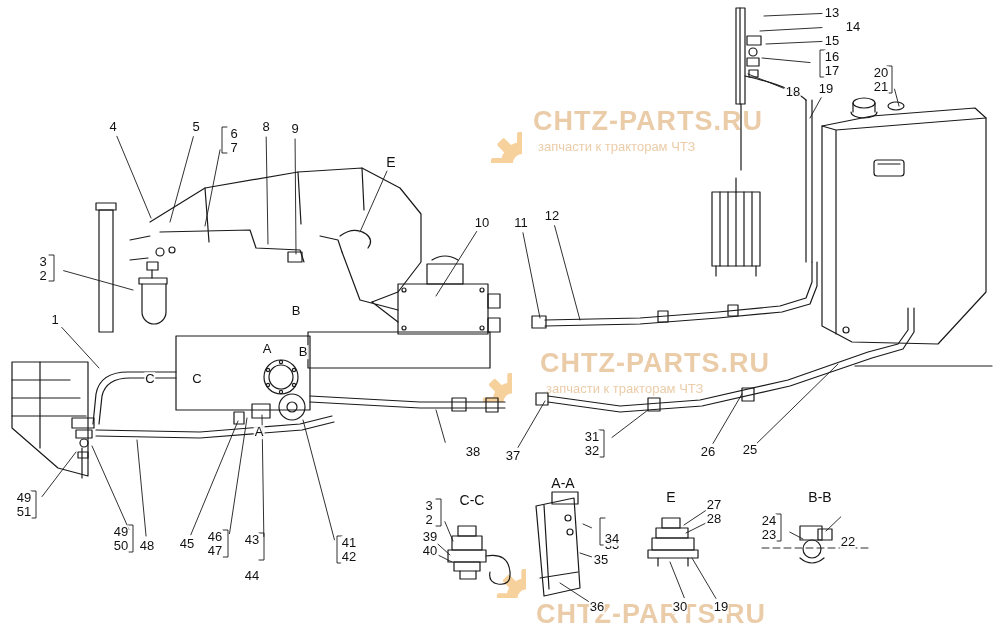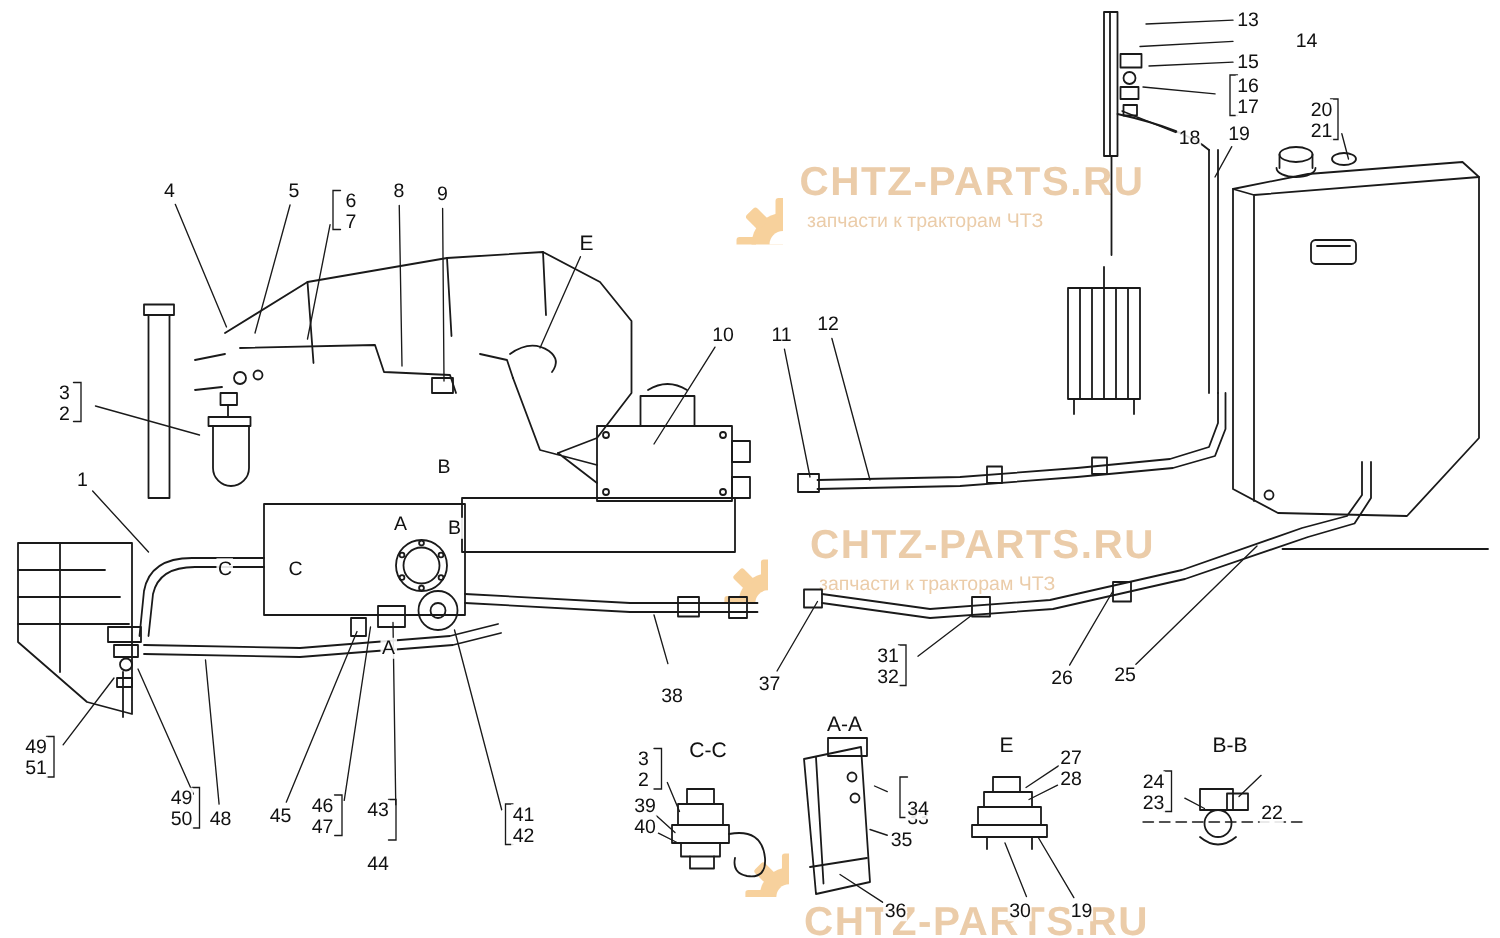--- a/index.html
+++ b/index.html
@@ -258,21 +258,21 @@
       <path d="M605 518 L600 518 L600 545 L605 545"></path>
       <line x1="591.5" y1="527.75" x2="583" y2="524"></line>
       <path d="M776 514 L781 514 L781 541 L776 541"></path>
       <line x1="789.8622544396184" y1="532.1325420934369" x2="803" y2="539"></line>
       <path d="M436 499 L441 499 L441 526 L436 526"></path>
       <line x1="444.8805700005813" y1="521.7163537513807" x2="453" y2="541"></line>
     </svg>
 
   <div id="labels-layer" class="layer">
       <div class="label" style="left: 832px; top: 13px;">13</div>
-      <div class="label" style="left: 871px; top: 27px;">14</div>
+      <div class="label" style="left: 853px; top: 27px;">14</div>
       <div class="label" style="left: 832px; top: 41px;">15</div>
       <div class="label" style="left: 832px; top: 57px;">16</div>
       <div class="label" style="left: 832px; top: 71px;">17</div>
       <div class="label" style="left: 793px; top: 92px;">18</div>
       <div class="label" style="left: 826px; top: 89px;">19</div>
       <div class="label" style="left: 881px; top: 73px;">20</div>
       <div class="label" style="left: 881px; top: 87px;">21</div>
       <div class="label" style="left: 113px; top: 127px;">4</div>
       <div class="label" style="left: 196px; top: 127px;">5</div>
       <div class="label" style="left: 234px; top: 134px;">6</div>
@@ -291,21 +291,21 @@
       <div class="label" style="left: 121px; top: 532px;">49</div>
       <div class="label" style="left: 121px; top: 546px;">50</div>
       <div class="label" style="left: 147px; top: 546px;">48</div>
       <div class="label" style="left: 187px; top: 544px;">45</div>
       <div class="label" style="left: 215px; top: 537px;">46</div>
       <div class="label" style="left: 215px; top: 551px;">47</div>
       <div class="label" style="left: 252px; top: 540px;">43</div>
       <div class="label" style="left: 252px; top: 554px; margin-top: 22px;">44</div>
       <div class="label" style="left: 349px; top: 543px;">41</div>
       <div class="label" style="left: 349px; top: 557px;">42</div>
-      <div class="label" style="left: 448px; top: 452px; margin-top: 12px;">38</div>
+      <div class="label" style="left: 473px; top: 452px;">38</div>
       <div class="label" style="left: 513px; top: 456px;">37</div>
       <div class="label" style="left: 592px; top: 437px;">31</div>
       <div class="label" style="left: 592px; top: 451px;">32</div>
       <div class="label" style="left: 708px; top: 452px;">26</div>
       <div class="label" style="left: 750px; top: 450px;">25</div>
       <div class="label label--title" style="left: 472px; top: 500px;">C-C</div>
       <div class="label" style="left: 429px; top: 506px;">3</div>
       <div class="label" style="left: 429px; top: 520px;">2</div>
       <div class="label" style="left: 430px; top: 537px;">39</div>
       <div class="label" style="left: 430px; top: 551px;">40</div>

